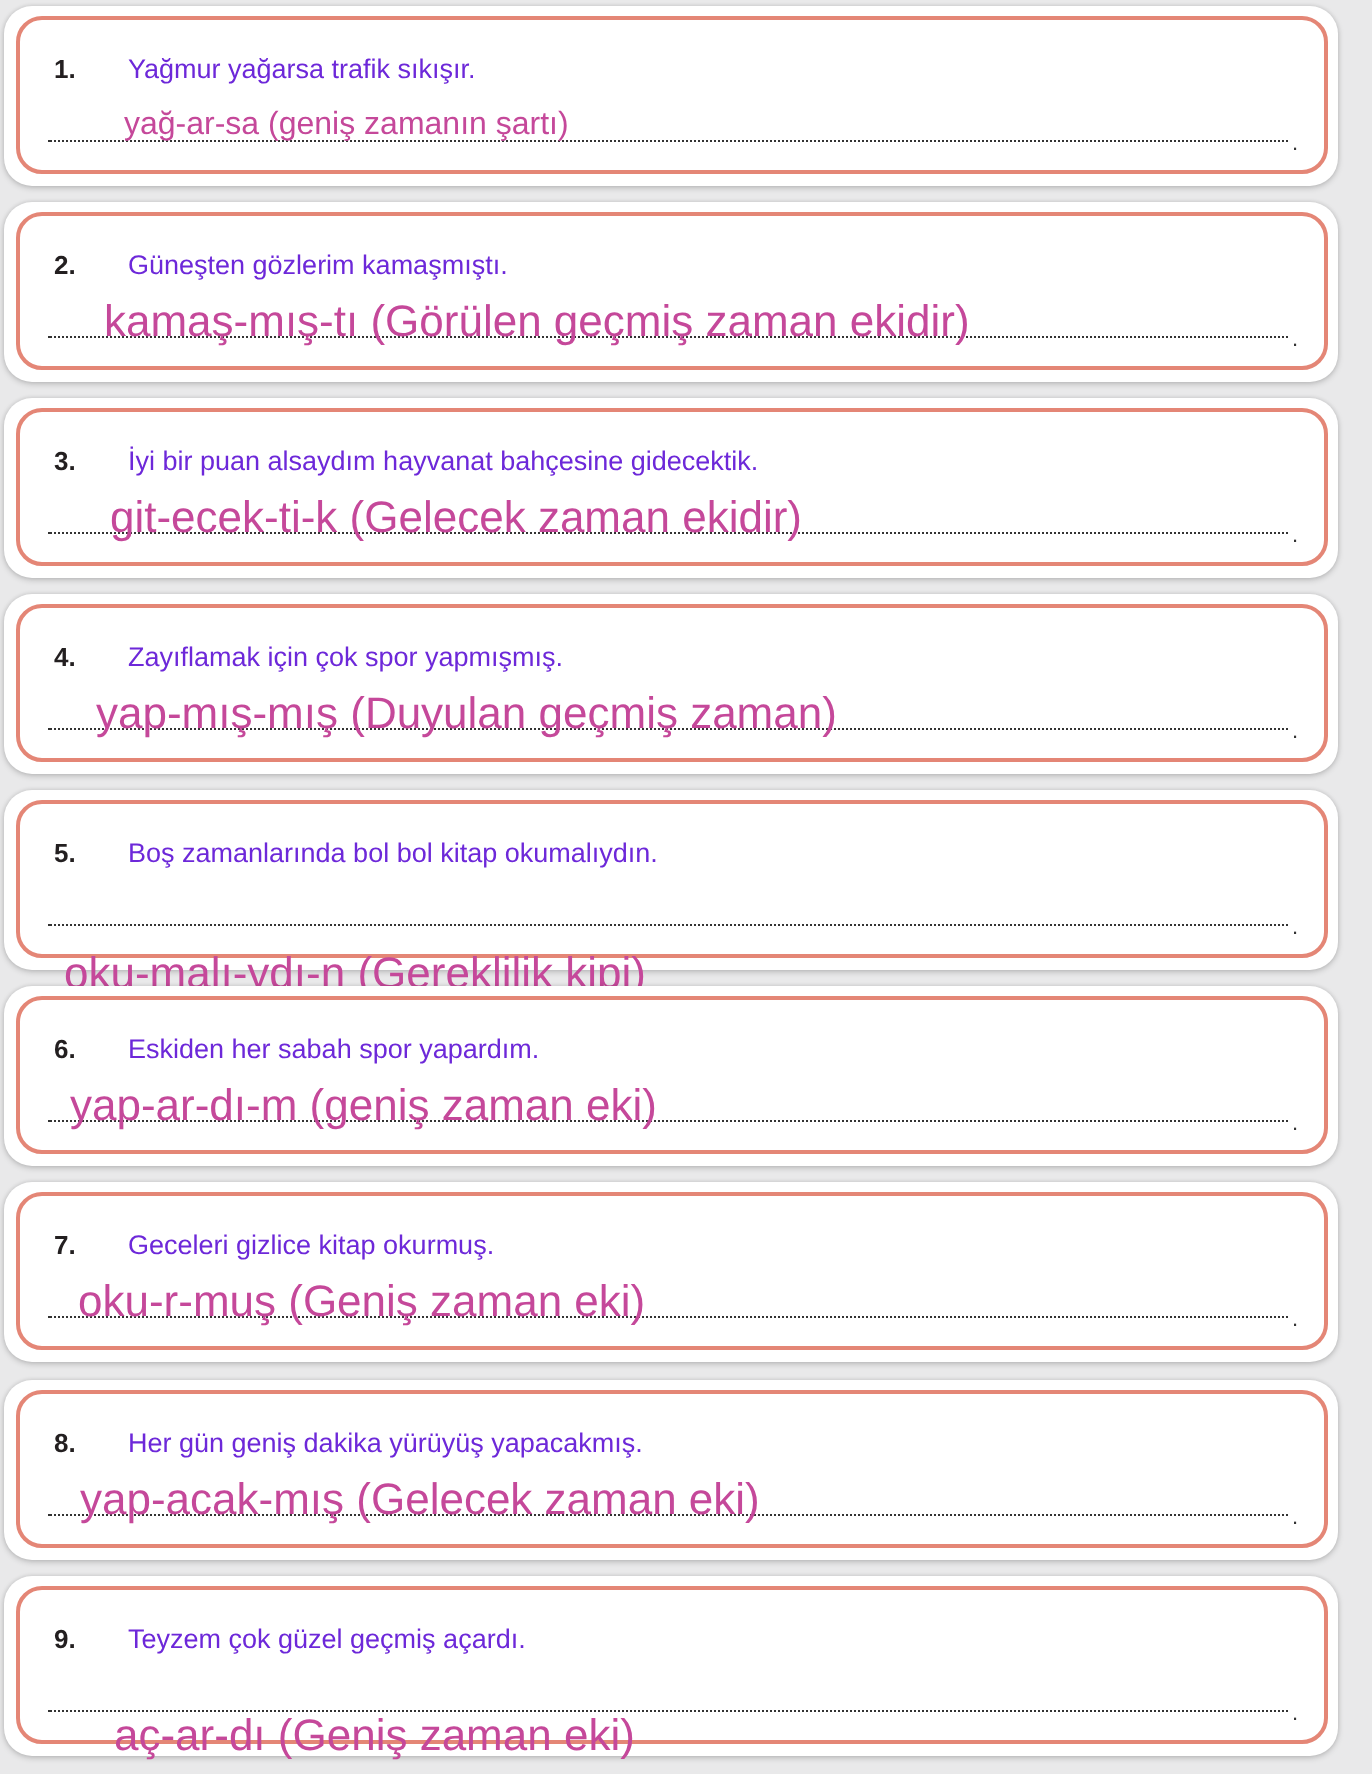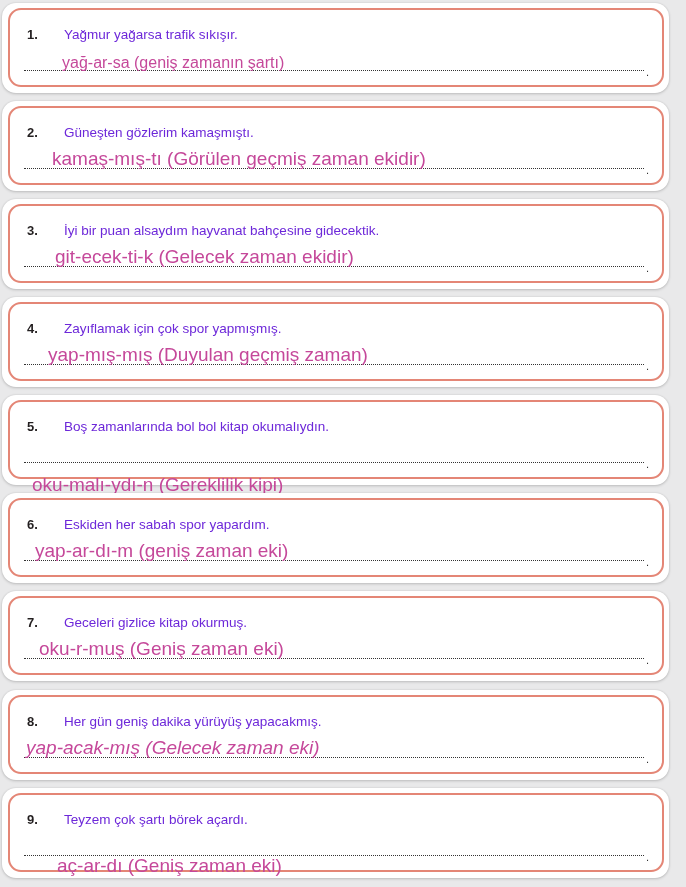--- a/index.html
+++ b/index.html
@@ -37,21 +37,21 @@
   .enddot {
     position: absolute; right: 13px; top: 57px;
     font-size: 11px; color: #333; line-height: 1;
   }
   .answer {
     position: absolute; top: 40px;
     color: #c5489a; white-space: nowrap;
     background: transparent;
   }
   .a-small { font-size: 16px; top: 44px; }
-  .a-large { font-size: 19px; }
+  .a-large { font-size: 22px; }
 </style>
 </head>
 <body>
 
 <div>
 
   <div class="card" style="top:3px;">
     <div class="inner">
       <span class="num">1.</span>
       <span class="sentence">Yağmur yağarsa trafik sıkışır.</span>
@@ -120,27 +120,27 @@
       <span class="answer a-large" style="left:29px;text-align:center;">oku-r-muş (Geniş zaman eki)</span>
     </div>
   </div>
 
   <div class="card" style="top:690px;">
     <div class="inner">
       <span class="num">8.</span>
       <span class="sentence">Her gün geniş dakika yürüyüş yapacakmış.</span>
       <div class="dots"></div>
       <span class="enddot">.</span>
-      <span class="answer a-large" style="left:16px;font-style:italic;">yap-acak-mış (Gelecek zaman eki)</span>
+      <span class="answer a-large" style="left:30px;">yap-acak-mış (Gelecek zaman eki)</span>
     </div>
   </div>
 
   <div class="card" style="top:788px;">
     <div class="inner">
       <span class="num">9.</span>
-      <span class="sentence">Teyzem çok şartı börek açardı.</span>
+      <span class="sentence">Teyzem çok güzel geçmiş açardı.</span>
       <div class="dots"></div>
       <span class="enddot">.</span>
       <span class="answer a-large" style="left:47px;margin-top:20px;">aç-ar-dı (Geniş zaman eki)</span>
     </div>
   </div>
 
 </div>
 
 </body></html>

